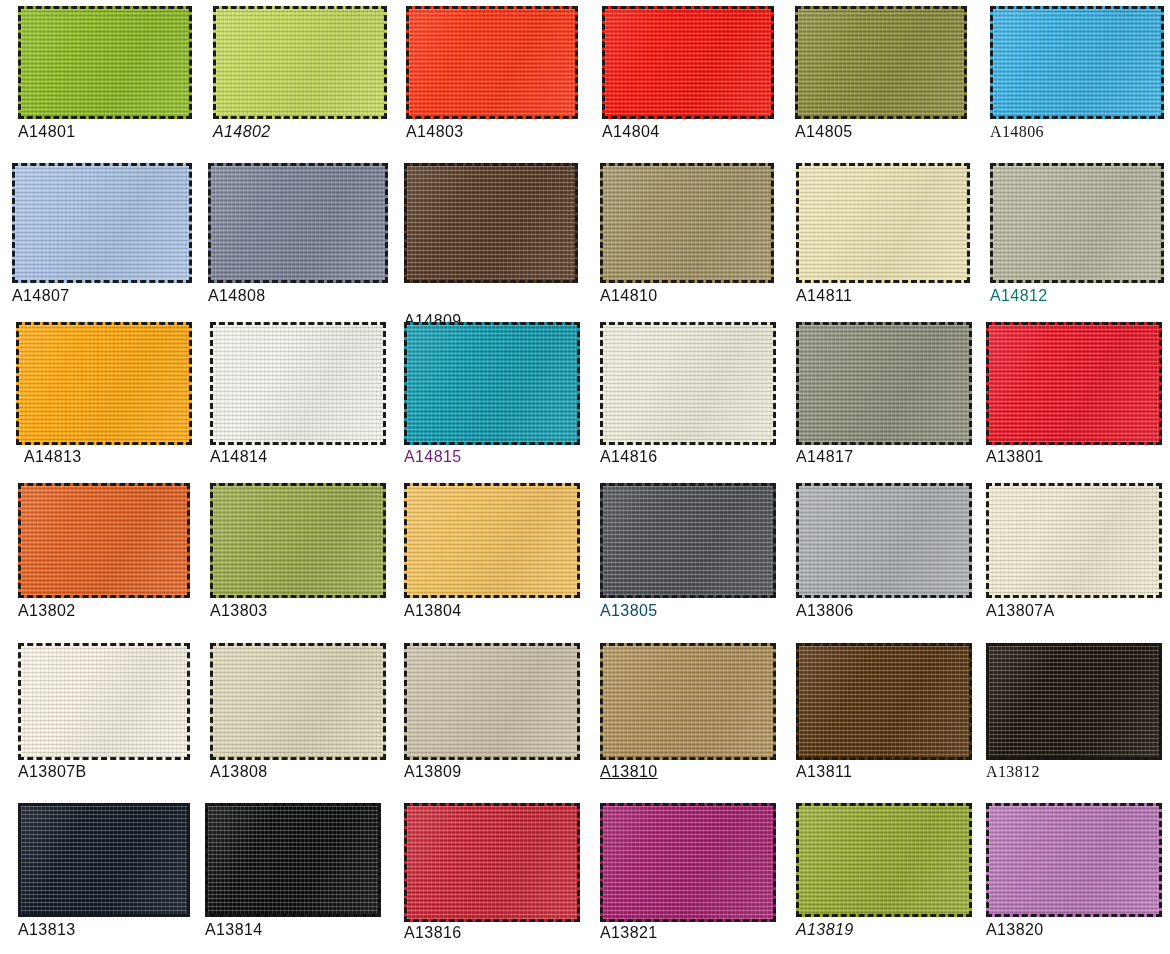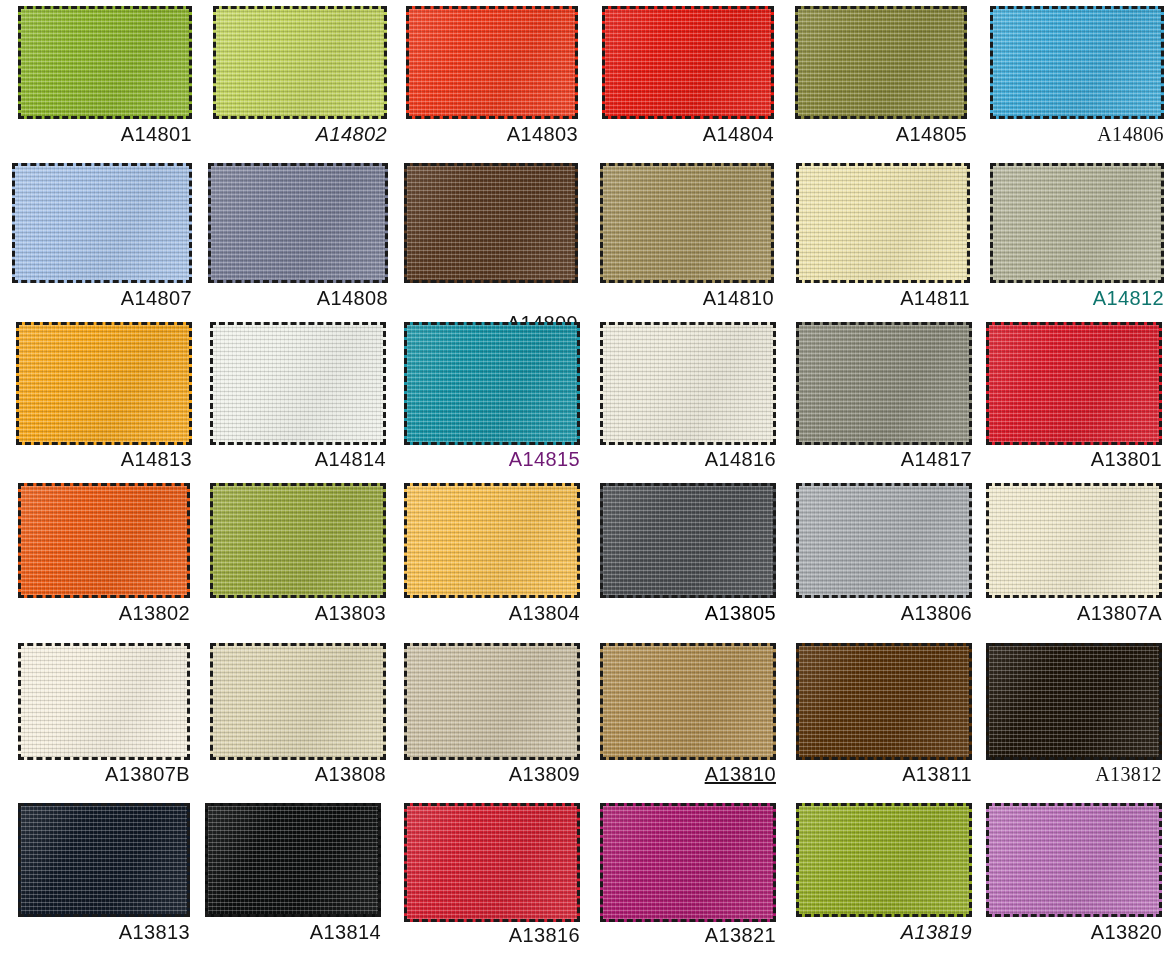--- a/index.html
+++ b/index.html
@@ -74,24 +74,24 @@
         118deg,
         rgba(255,255,255,0.10) 0%,
         rgba(255,255,255,0.00) 32%,
         rgba(0,0,0,0.04) 62%,
         rgba(255,255,255,0.07) 100%
       );
     pointer-events: none;
   }
 
   .swatch-label {
-    text-align: right;
+    text-align: left;
     color: #141414;
     font-family: "Liberation Sans", sans-serif;
-    font-size: 20px;
+    font-size: 16px;
     font-weight: 400;
     letter-spacing: 0.4px;
     line-height: 1;
     white-space: nowrap;
   }
 </style>
 </head>
 <body>
 
 <div id="swatch-sheet" style="background: rgb(255, 255, 255);">
@@ -178,21 +178,21 @@
         <div class="sheen"></div>
       </div>
     </div>
     <div class="swatch-label" style="position: absolute; left: 990px; top: 288px; width: 174px; color: #0f766e;">A14812</div>
     <div class="swatch-cell" style="left: 16px; top: 322px; width: 176px;">
       <div class="swatch-chip" style="height: 123px; background-color: rgb(247, 168, 27); border-color: rgb(26, 26, 26); border-style: dashed;">
         <div class="weave"></div>
         <div class="sheen"></div>
       </div>
     </div>
-    <div class="swatch-label" style="position: absolute; left: 16px; top: 449px; width: 176px; color: rgb(20, 20, 20);">A14813</div>
+    <div class="swatch-label" style="position: absolute; left: 24px; top: 449px; width: 176px; color: rgb(20, 20, 20);">A14813</div>
     <div class="swatch-cell" style="left: 210px; top: 322px; width: 176px;">
       <div class="swatch-chip" style="height: 123px; background-color: rgb(239, 241, 234); border-color: rgb(26, 26, 26); border-style: dashed;">
         <div class="weave"></div>
         <div class="sheen"></div>
       </div>
     </div>
     <div class="swatch-label" style="position: absolute; left: 210px; top: 449px; width: 176px; color: rgb(20, 20, 20);">A14814</div>
     <div class="swatch-cell" style="left: 404px; top: 322px; width: 176px;">
       <div class="swatch-chip" style="height: 123px; background-color: rgb(23, 148, 166); border-color: rgb(26, 26, 26); border-style: dashed;">
         <div class="weave"></div>
@@ -241,21 +241,21 @@
         <div class="sheen"></div>
       </div>
     </div>
     <div class="swatch-label" style="position: absolute; left: 404px; top: 603px; width: 176px; color: rgb(20, 20, 20);">A13804</div>
     <div class="swatch-cell" style="left: 600px; top: 483px; width: 176px;">
       <div class="swatch-chip" style="height: 115px; background-color: rgb(76, 79, 83); border-color: rgb(26, 26, 26); border-style: dashed;">
         <div class="weave"></div>
         <div class="sheen"></div>
       </div>
     </div>
-    <div class="swatch-label" style="position: absolute; left: 600px; top: 603px; width: 176px; color: #000000;">A13805</div>
+    <div class="swatch-label" style="position: absolute; left: 600px; top: 603px; width: 176px; color: #0c4a6e;">A13805</div>
     <div class="swatch-cell" style="left: 796px; top: 483px; width: 176px;">
       <div class="swatch-chip" style="height: 115px; background-color: rgb(168, 172, 176); border-color: rgb(26, 26, 26); border-style: dashed;">
         <div class="weave"></div>
         <div class="sheen"></div>
       </div>
     </div>
     <div class="swatch-label" style="position: absolute; left: 796px; top: 603px; width: 176px; color: rgb(20, 20, 20);">A13806</div>
     <div class="swatch-cell" style="left: 986px; top: 483px; width: 176px;">
       <div class="swatch-chip" style="height: 115px; background-color: rgb(240, 233, 205); border-color: rgb(26, 26, 26); border-style: dashed;">
         <div class="weave"></div>

